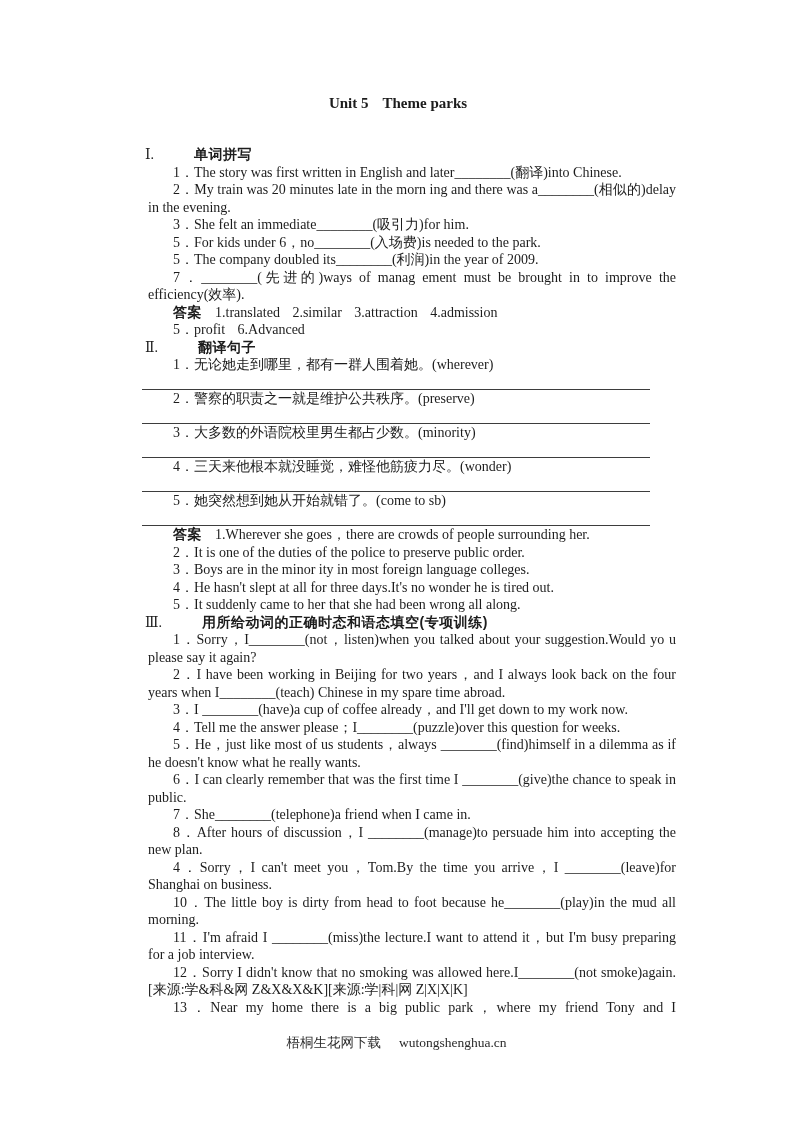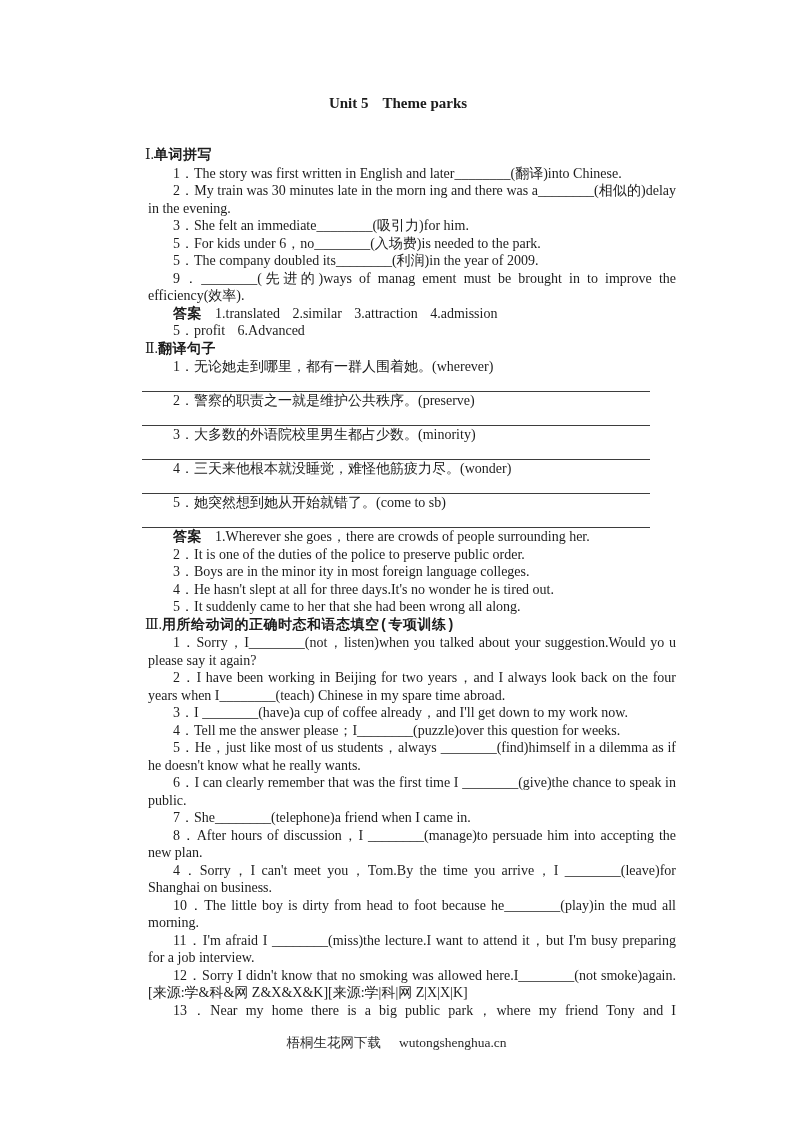--- a/index.html
+++ b/index.html
@@ -26,22 +26,22 @@
   }
   .q {
     text-indent:25px;
     text-align:justify;
     margin-left:28px;
   }
   .jlast { text-align-last:justify; }
   .heading { text-indent:25px; }
   .sec-num { font-family:"Liberation Serif","DejaVu Serif","DejaVu Sans",serif; }
   .sec-title {
-    font-family:Liberation Mono, monospace;
-    font-weight:bold; letter-spacing:0.5px;
+    font-family:Liberation Sans, sans-serif;
+    font-weight:bold; letter-spacing:0.5px;margin-left:40px;
   }
   .ans-label {
     font-family:"Liberation Sans","DejaVu Sans",sans-serif;
     font-weight:bold; margin-right:13px; letter-spacing:0.5px;
   }
   .spread { word-spacing:9px; }
   .blank-line {
     height:16.5px;
     border-bottom:1px solid #3d3d3d;
     margin-left:22px; margin-right:26px;
@@ -60,25 +60,25 @@
 <div class="page">
 
   <div class="title">
     <span class="t1">Unit 5</span><span class="t2">Theme parks</span>
   </div>
 
   <div class="content">
 
     <p class="heading"><span class="sec-num">Ⅰ.</span><span class="sec-title">单词拼写</span></p>
     <p class="q">1．The story was first written in English and later________(翻译)into Chinese.</p>
-    <p class="q">2．My train was 30 minutes late in the morn ing and there was a________(相似的)delay in the evening.</p>
+    <p class="q">2．My train was 20 minutes late in the morn ing and there was a________(相似的)delay in the evening.</p>
     <p class="q">3．She felt an immediate________(吸引力)for him.</p>
     <p class="q">5．For kids under 6，no________(入场费)is needed to the park.</p>
     <p class="q">5．The company doubled its________(利润)in the year of 2009.</p>
-    <p class="q">9．________(先进的)ways of manag ement must be brought in to improve the efficiency(效率).</p>
+    <p class="q">7．________(先进的)ways of manag ement must be brought in to improve the efficiency(效率).</p>
     <p class="q"><span class="ans-label">答案</span><span class="spread">1.translated 2.similar 3.attraction 4.admission</span></p>
     <p class="q spread">5．profit 6.Advanced</p>
 
     <p class="heading"><span class="sec-num">Ⅱ.</span><span class="sec-title">翻译句子</span></p>
     <p class="q">1．无论她走到哪里，都有一群人围着她。(wherever)</p>
     <div class="blank-line"></div>
     <p class="q">2．警察的职责之一就是维护公共秩序。(preserve)</p>
     <div class="blank-line"></div>
     <p class="q">3．大多数的外语院校里男生都占少数。(minority)</p>
     <div class="blank-line"></div>

